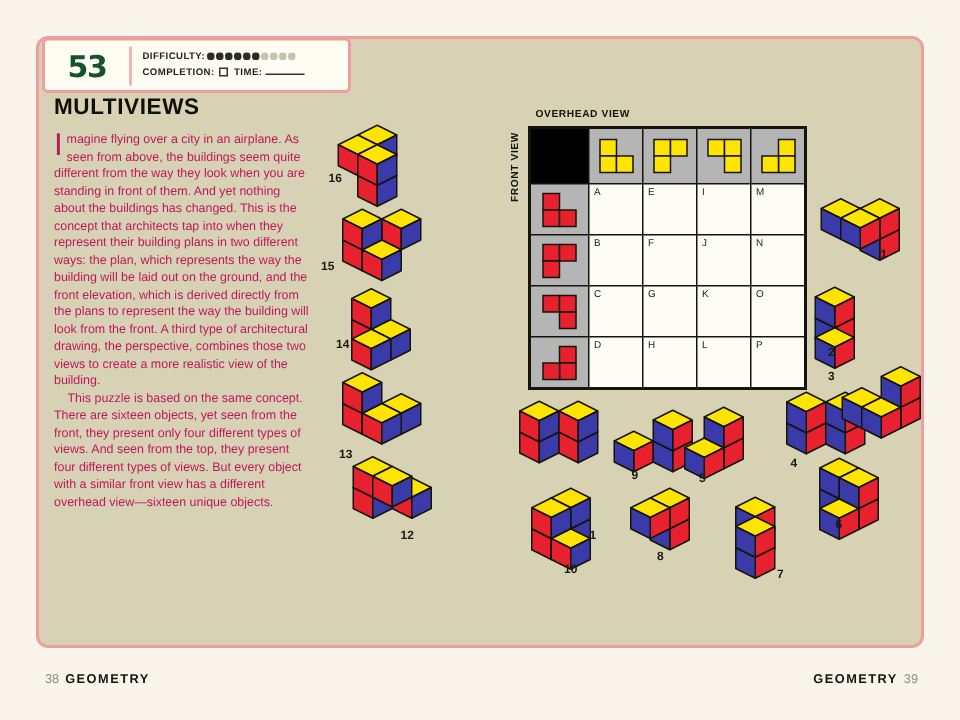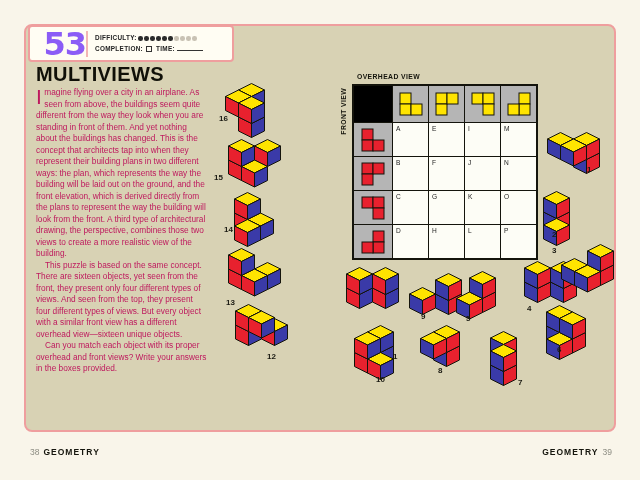--- a/index.html
+++ b/index.html
@@ -1,27 +1,27 @@
 <!DOCTYPE html>
 <html><head>
 <meta charset="utf-8">
 <style>
 *{margin:0;padding:0;box-sizing:border-box}
 html,body{width:640px;height:480px}
 body{font-family:"Liberation Sans",sans-serif;background:#f9f5ea;position:relative;overflow:hidden}
 #frame{position:absolute;left:24px;top:24px;width:592px;height:408px;background:#d8d2b4;border:2px solid #ef9e9e;border-radius:8px}
 #badge{position:absolute;left:28px;top:25px;width:206px;height:37px;background:#fffdf3;border:2px solid #ef9e9e;border-radius:4px;display:flex;align-items:center;z-index:5}
-#badge .num{width:56px;text-align:right;font-size:32px;font-weight:bold;font-family:"DejaVu Sans",sans-serif;letter-spacing:-1px;color:#8b5cf6}
+#badge .num{width:56px;text-align:center;font-size:20px;font-weight:bold;font-family:"DejaVu Sans",sans-serif;letter-spacing:-1px;color:#14532d}
 #badge .sep{width:0;height:26px;border-left:2px solid #f2b5b5;margin-right:7px}
 #badge .meta{font-size:6.4px;font-weight:bold;letter-spacing:.3px;color:#222;line-height:10.5px}
 .dot{display:inline-block;width:4.5px;height:4.5px;border-radius:50%;background:#c9c2b4;margin-left:1.5px;vertical-align:-.5px}
 .dot.filled{background:#2b2b2b}
 .checkbox{display:inline-block;width:6px;height:6px;border:1px solid #333;vertical-align:-1px;margin:0 4px 0 3px;background:#fffdf3}
 .timeline{display:inline-block;width:26px;border-bottom:1px solid #333;height:6px;margin-left:2px}
-#title{position:absolute;left:36px;top:63px;font-size:20px;font-weight:bold;letter-spacing:.4px;color:#101008;z-index:4}
+#title{position:absolute;left:36px;top:63px;font-size:15px;font-weight:bold;letter-spacing:.4px;color:#101008;z-index:4}
 #bodytext{position:absolute;left:36px;top:87px;width:173px;color:#be185d;z-index:4}
 #bodytext p{font-size:8.3px;line-height:11.5px}
 #bodytext p.indent{text-indent:9px}
 #bodytext p.lead::first-letter{float:left;font-size:21px;line-height:19px;padding-right:2.5px}
 #overhead-label{position:absolute;left:357px;top:73px;font-size:6.8px;font-weight:bold;color:#14140c;letter-spacing:.4px;z-index:4}
 #front-label{position:absolute;left:340px;top:88px;font-size:6.8px;font-weight:bold;color:#14140c;letter-spacing:.4px;writing-mode:vertical-rl;transform:rotate(180deg);z-index:4}
 #view-grid{position:absolute;left:352px;top:84px;display:grid;grid-template-columns:38px 35px 35px 35px 35px;grid-template-rows:36px 33px 33px 33px 33px;border:2px solid #14140c;background:#14140c;gap:1px;z-index:4}
 .gcell{display:flex;align-items:center;justify-content:center}
 .gcell.hdr{background:#b5b5b5}
 .gcell.corner{background:#000}
@@ -47,21 +47,20 @@
     <div><span>DIFFICULTY:</span><span><span class="dot filled"></span><span class="dot filled"></span><span class="dot filled"></span><span class="dot filled"></span><span class="dot filled"></span><span class="dot filled"></span><span class="dot"></span><span class="dot"></span><span class="dot"></span><span class="dot"></span></span></div>
     <div><span>COMPLETION:</span><span class="checkbox"></span><span>TIME:</span><span class="timeline"></span></div>
   </div>
 </div>
 
 <div id="title">MULTIVIEWS</div>
 
 <div id="bodytext">
   <p class="lead">Imagine flying over a city in an airplane. As seen from above, the buildings seem quite different from the way they look when you are standing in front of them. And yet nothing about the buildings has changed. This is the concept that architects tap into when they represent their building plans in two different ways: the plan, which represents the way the building will be laid out on the ground, and the front elevation, which is derived directly from the plans to represent the way the building will look from the front. A third type of architectural drawing, the perspective, combines those two views to create a more realistic view of the building.</p>
   <p class="indent">This puzzle is based on the same concept. There are sixteen objects, yet seen from the front, they present only four different types of views. And seen from the top, they present four different types of views. But every object with a similar front view has a different overhead view—sixteen unique objects.</p>
-  <p class="indent">Can you match each object with its proper overhead and front views? Write your answers in the boxes provided.</p>
 </div>
 
 <div id="overhead-label">OVERHEAD VIEW</div>
 <div id="front-label">FRONT VIEW</div>
 <div id="view-grid">
     <div class="gcell corner"></div>
     <div class="gcell hdr">
       <svg width="24" height="24">
         <rect x="1" y="1" width="11" height="11" fill="#ffe400" stroke="#14140c" stroke-width="1"></rect>
         <rect x="1" y="12" width="11" height="11" fill="#ffe400" stroke="#14140c" stroke-width="1"></rect>

